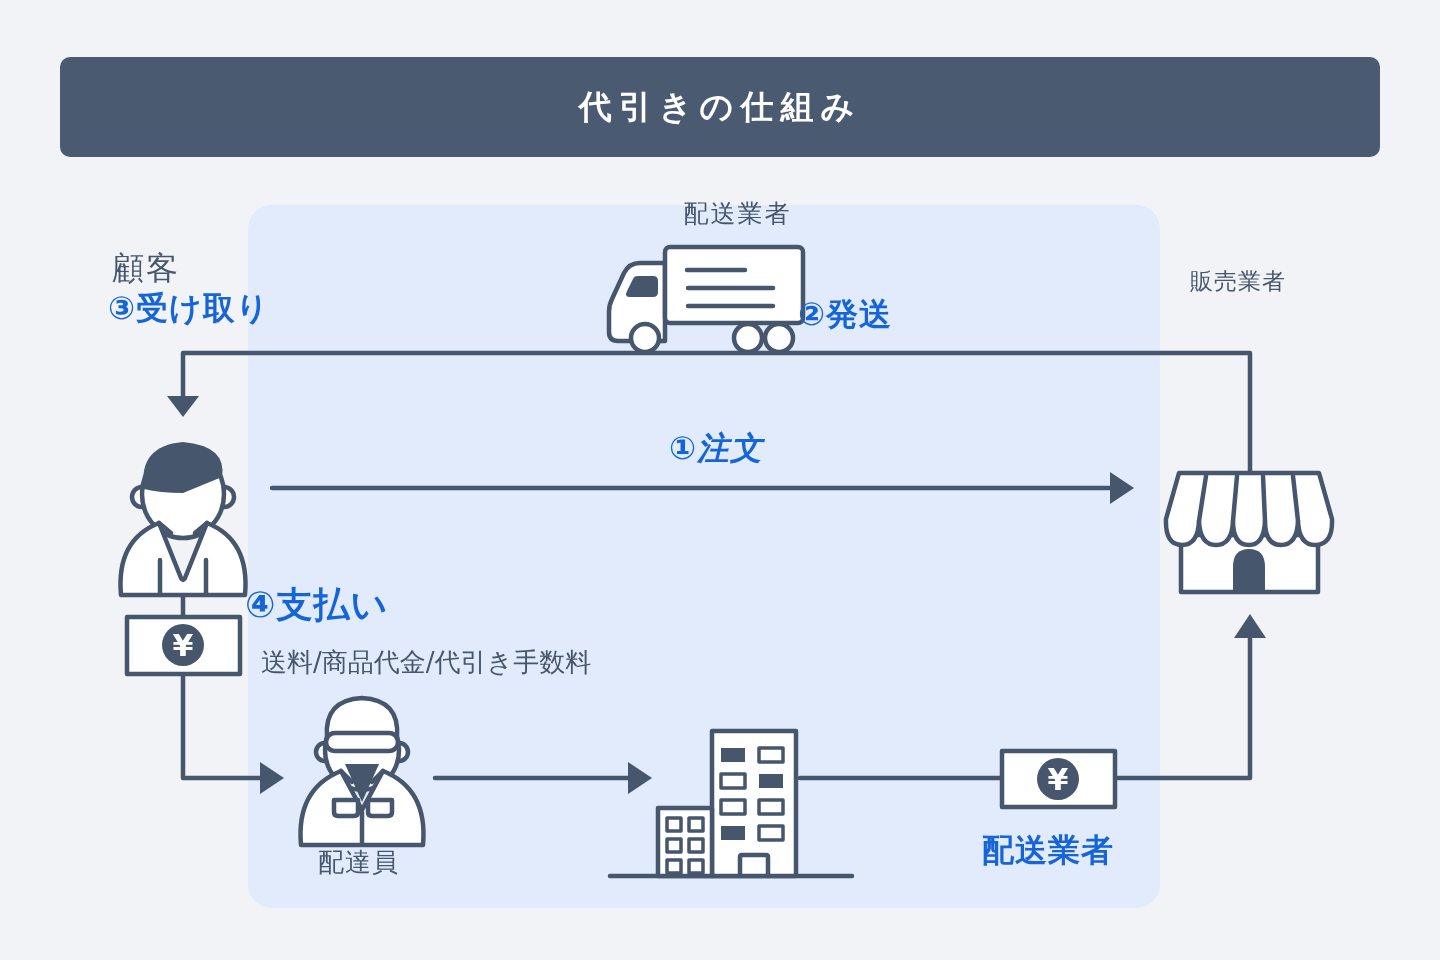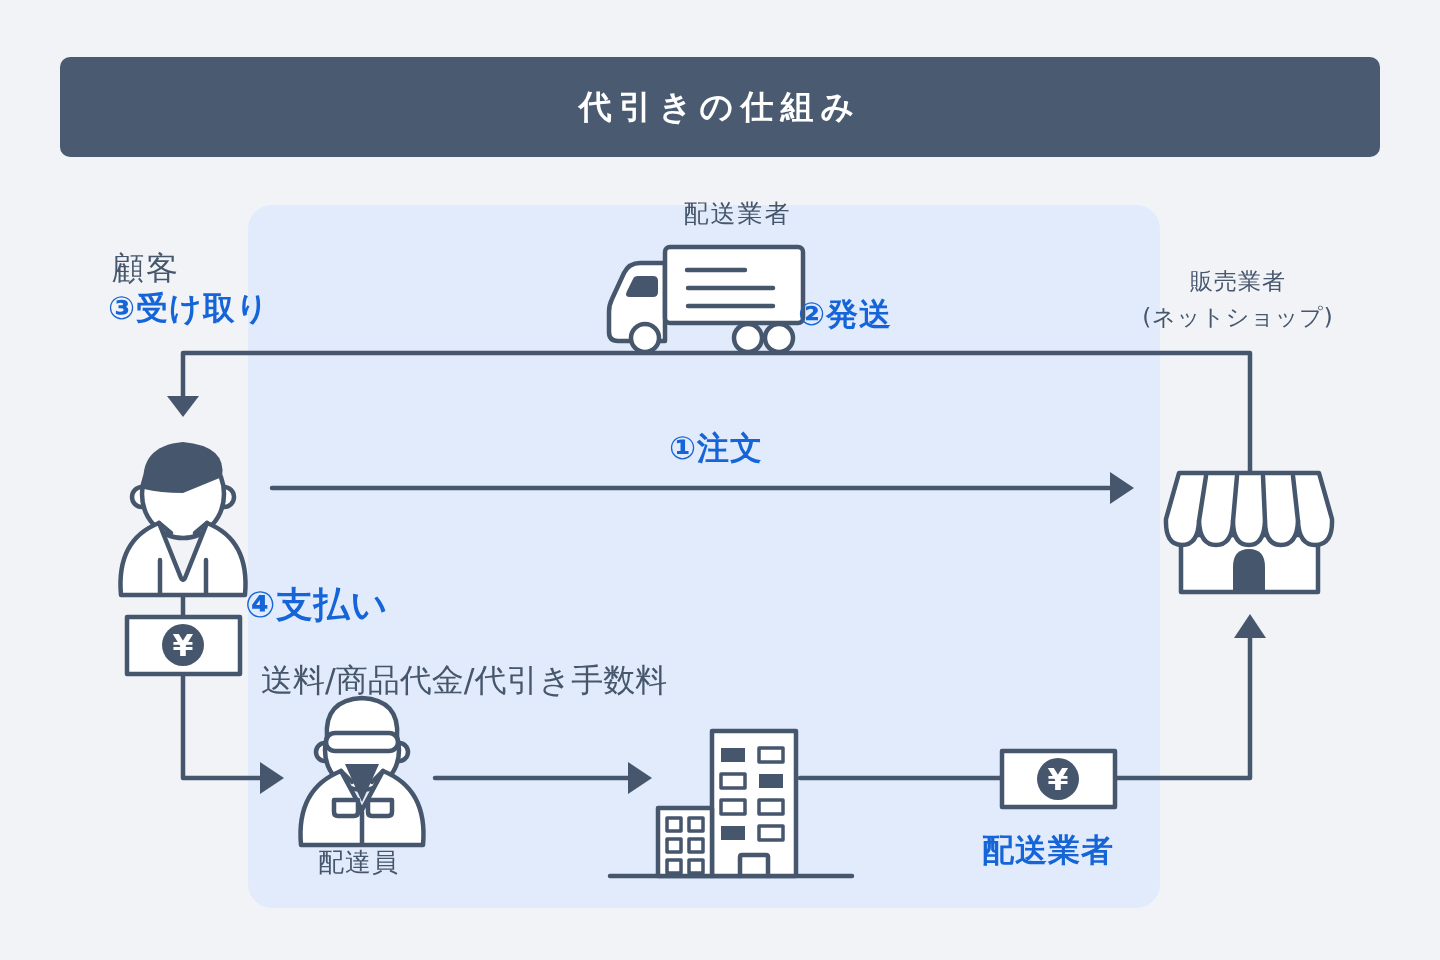--- a/index.html
+++ b/index.html
@@ -30,23 +30,23 @@
   svg.diagram { left: 0; top: 0; }
 
   .lbl { color: #46566c; font-weight: 400; line-height: 1.0; white-space: nowrap; }
   .step { color: #1565d8; font-weight: 700; line-height: 1.0; white-space: nowrap; }
 
   .lbl-customer   { left: 112px; top: 252px; font-size: 32px; letter-spacing: 2px; }
   .step-receive   { left: 108px; top: 292px; font-size: 32px; letter-spacing: 1px; }
   .lbl-carrier    { left: 640px; top: 201px; width: 195px; font-size: 25px; letter-spacing: 2px; text-align: center; }
   .step-ship      { left: 798px; top: 298px; font-size: 32px; letter-spacing: 1px; }
   .lbl-seller     { left: 1118px; top: 263px; width: 240px; font-size: 23px; letter-spacing: 1px; text-align: center; line-height: 36px; }
-  .step-order     { left: 616px; top: 432px; width: 200px; font-size: 32px; letter-spacing: 1px; text-align: center; }
+  .step-order     { left: 616px; top: 432px; width: 200px; font-size: 32px; letter-spacing: 1px; text-align: center; font-style: italic; }
   .step-pay       { left: 245px; top: 587px; font-size: 36px; letter-spacing: 1px; }
-  .lbl-paydetail  { left: 261px; top: 664px; font-size: 32px; letter-spacing: 0px; }
+  .lbl-paydetail  { left: 261px; top: 649px; font-size: 26px; letter-spacing: 0px; }
   .lbl-courier    { left: 318px; top: 849px; width: 92px; font-size: 26px; letter-spacing: 1px; text-align: left; }
   .step-transfer  { left: 982px; top: 834px; font-size: 32px; letter-spacing: 1px; }
 </style>
 </head>
 <body>
 
 <div class="abs header-bar">
   <div class="header-title">代引きの仕組み</div>
 </div>
 
@@ -155,19 +155,18 @@
     <path d="M1199 521 L1206 476 M1233 521 L1237 476 M1265 521 L1263 476 M1298 521 L1293 476"></path>
   </g>
 </svg>
 
 <div class="abs lbl lbl-customer">顧客</div>
 <div class="abs step step-receive">③受け取り</div>
 <div class="abs lbl lbl-carrier">配送業者</div>
 <div class="abs step step-ship">②発送</div>
 <div class="abs lbl lbl-seller">
   <div>販売業者</div>
-  <div>(ネットショップ)</div>
 </div>
 <div class="abs step step-order">①注文</div>
 <div class="abs step step-pay">④支払い</div>
 <div class="abs lbl lbl-paydetail">送料/商品代金/代引き手数料</div>
 <div class="abs lbl lbl-courier">配達員</div>
 <div class="abs step step-transfer">配送業者</div>
 
 </body></html>

